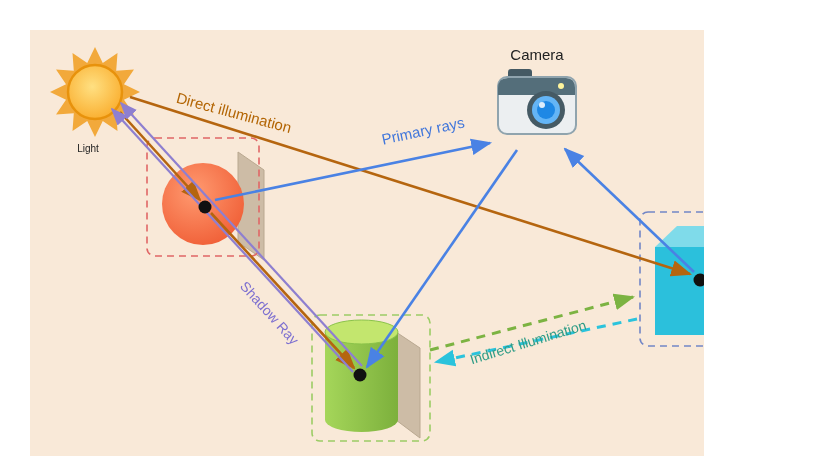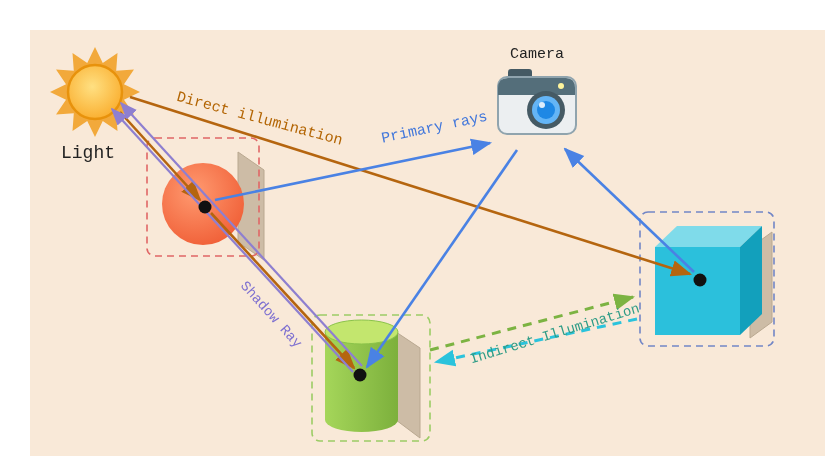--- a/index.html
+++ b/index.html
@@ -1,22 +1,22 @@
 <!DOCTYPE html>
 <html><head>
 <meta charset="utf-8">
 <style>
   html,body{margin:0;padding:0;background:#ffffff;}
-  .stage{position:relative;width:825px;height:466px;background:#ffffff;overflow:hidden;
-         font-family:Liberation Mono, monospace;}
+  .stage{position:relative;width:704px;height:466px;background:#ffffff;overflow:hidden;
+         font-family:Liberation Sans, sans-serif;}
   .panel{position:absolute;left:30px;top:30px;width:795px;height:426px;background:#F9E9D8;}
   svg.diagram{position:absolute;left:0;top:0;width:825px;height:466px;}
   .lbl{position:absolute;white-space:nowrap;user-select:none;}
   .lbl-camera{left:496px;top:46px;width:82px;text-align:center;font-size:15px;color:#222;}
-  .lbl-light{left:44px;top:142px;width:88px;text-align:center;font-size:18px;color:#222;line-height:1.3;}
+  .lbl-light{left:44px;top:142px;width:88px;text-align:center;font-size:10px;color:#222;line-height:1.3;}
   .lbl-light span{display:block;}
   .lbl-direct{left:179px;top:89px;font-size:15px;color:#B36504;transform:rotate(15deg);transform-origin:0 0;}
   .lbl-primary{left:380px;top:131px;font-size:15px;color:#4277DB;transform:rotate(-12deg);transform-origin:0 0;}
   .lbl-shadow{left:249px;top:278px;font-size:14px;color:#7D6FD0;transform:rotate(48deg);transform-origin:0 0;}
   .lbl-indirect{left:468px;top:352px;font-size:14px;color:#2E9C86;transform:rotate(-17deg);transform-origin:0 0;}
 </style>
 </head>
 <body>
 
 <div class="stage">

